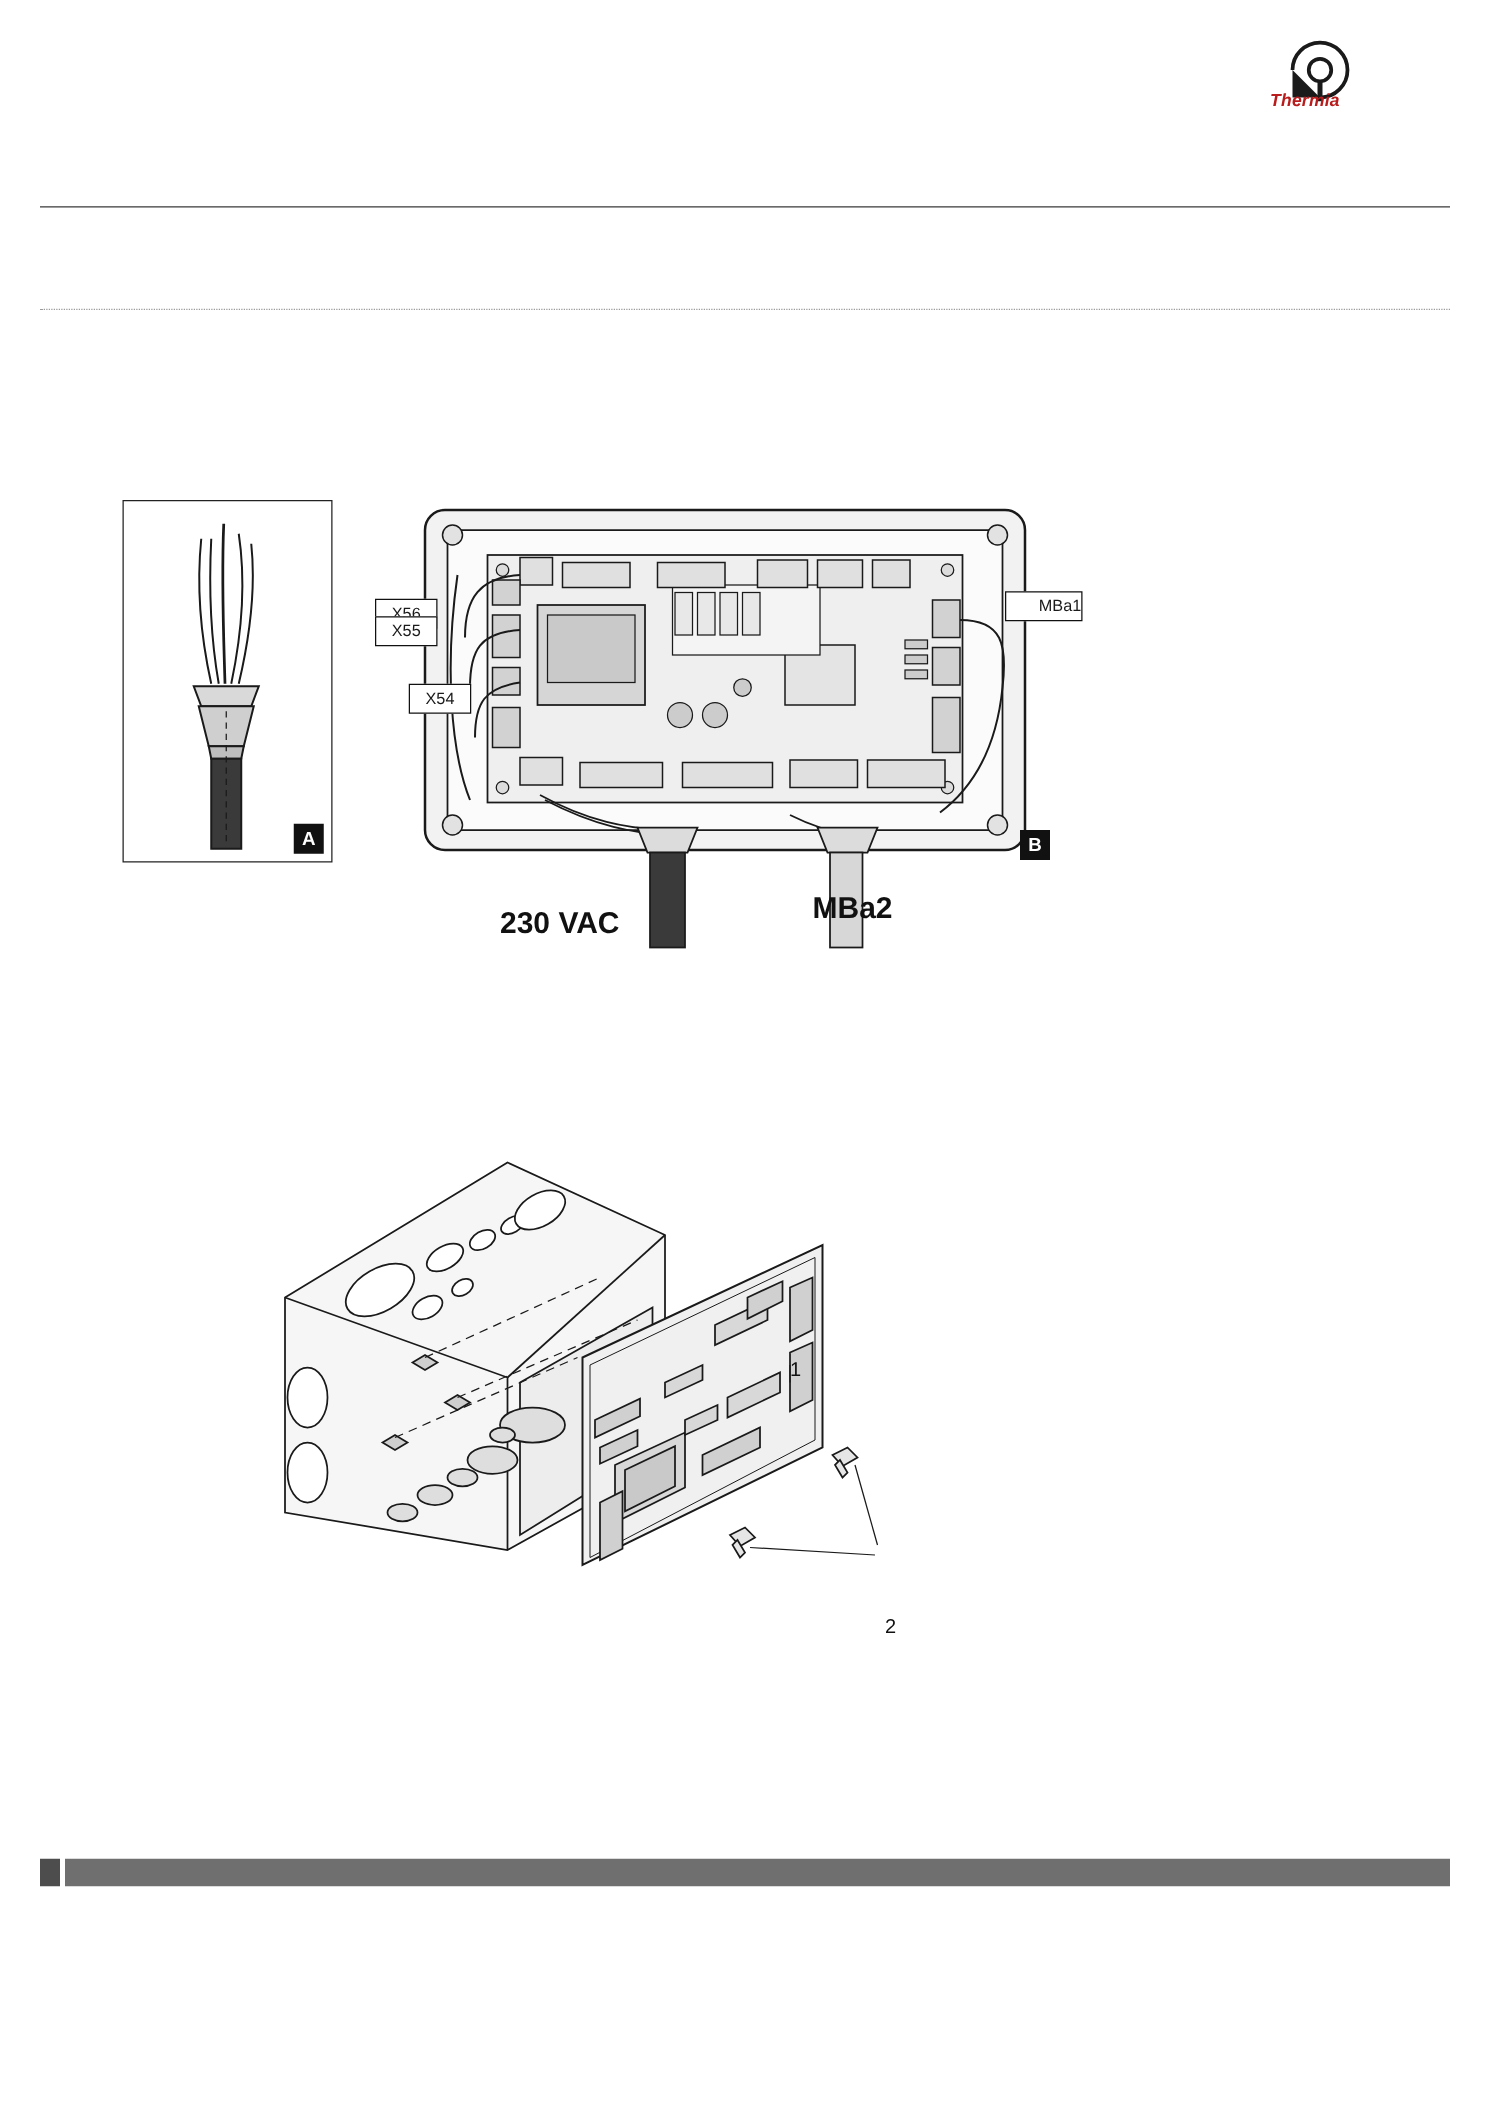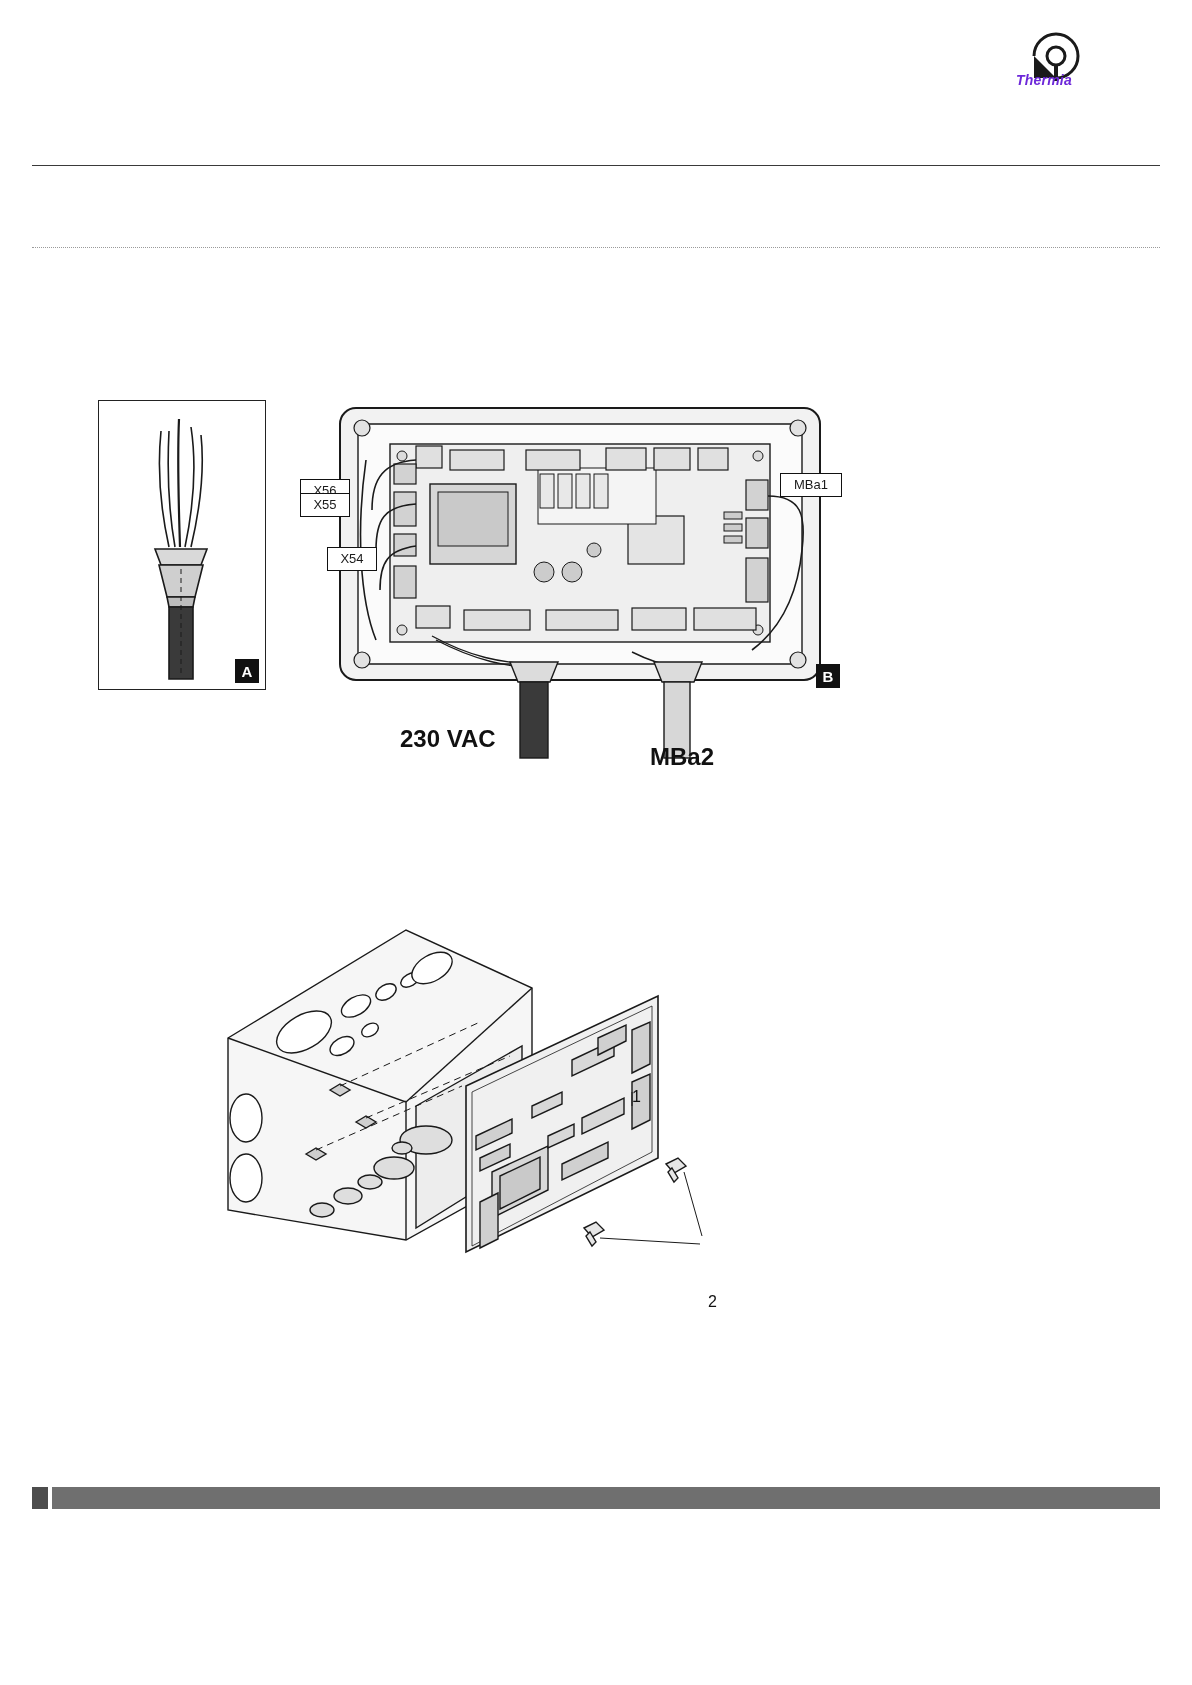--- a/index.html
+++ b/index.html
@@ -1,20 +1,20 @@
 <!DOCTYPE html>
 <html><head>
 <meta charset="utf-8">
 <style>
   html,body{margin:0;padding:0;background:#ffffff;}
   body{width:1192px;height:1685px;position:relative;font-family:"Liberation Sans",sans-serif;color:#1a1a1a;overflow:hidden;}
 
   
   .logo{position:absolute;left:1016px;top:26px;width:100px;height:70px;}
-  .logo-text{position:absolute;left:0;top:46px;font-size:14px;font-style:italic;font-weight:bold;letter-spacing:.2px;color:#6d28d9;}
+  .logo-text{position:absolute;left:0;top:46px;font-size:14px;font-style:italic;font-weight:bold;letter-spacing:.2px;color:#b91c1c;}
 
   .rule-solid{position:absolute;left:32px;top:165px;width:1128px;height:0;border-top:1.6px solid #3a3a3a;}
   .rule-dotted{position:absolute;left:32px;top:247px;width:1128px;height:0;border-top:1.6px dotted #9a9a9a;}
 
   
   .footer-bar{position:absolute;left:52px;top:1487px;width:1108px;height:22px;background:#6f6f6f;}
   .footer-tab{position:absolute;left:32px;top:1487px;width:16px;height:22px;background:#4d4d4d;}
 
   
   .fig1{position:absolute;left:32px;top:395px;width:1128px;height:380px;}
@@ -25,25 +25,25 @@
   .cable-svg{position:absolute;left:0;top:0;}
 
   
   .panelB{position:absolute;left:300px;top:5px;width:500px;height:290px;}
   .panelB-badge{position:absolute;right:-8px;bottom:2px;width:24px;height:24px;background:#111;color:#fff;font-size:15px;font-weight:bold;display:flex;align-items:center;justify-content:center;}
 
   .tag{position:absolute;background:#fff;border:1.4px solid #111;font-size:13px;line-height:22px;height:22px;text-align:center;}
   .tag.x56{left:268px;top:84px;width:48px;}
   .tag.x55{left:268px;top:98px;width:48px;}
   .tag.x54{left:268px;top:152px;width:48px;margin-left:27px;}
-  .tag.mba1{left:748px;top:78px;width:60px;}
+  .tag.mba1{left:772px;top:78px;width:60px;text-align:right;}
 
   .cap{position:absolute;font-size:24px;font-weight:bold;color:#111;}
   .cap.vac{left:368px;top:330px;}
-  .cap.mba2{left:618px;top:348px;}
+  .cap.mba2{left:618px;top:318px;}
 
   
   .fig2{position:absolute;left:180px;top:910px;width:620px;height:440px;}
   .num{position:absolute;font-size:16px;color:#111;}
   .num.n1{left:452px;top:178px;}
   .num.n2{left:528px;top:383px;}
 </style>
 </head>
 <body>
 

